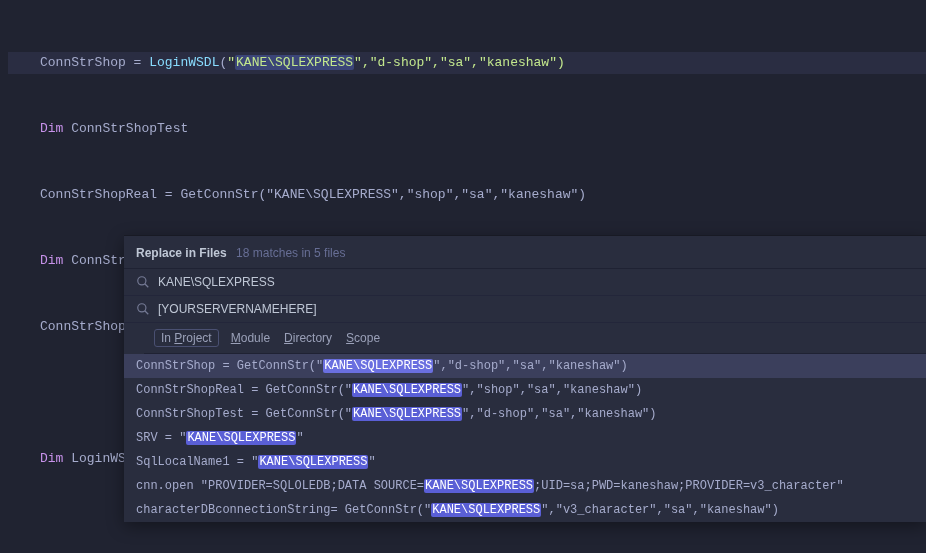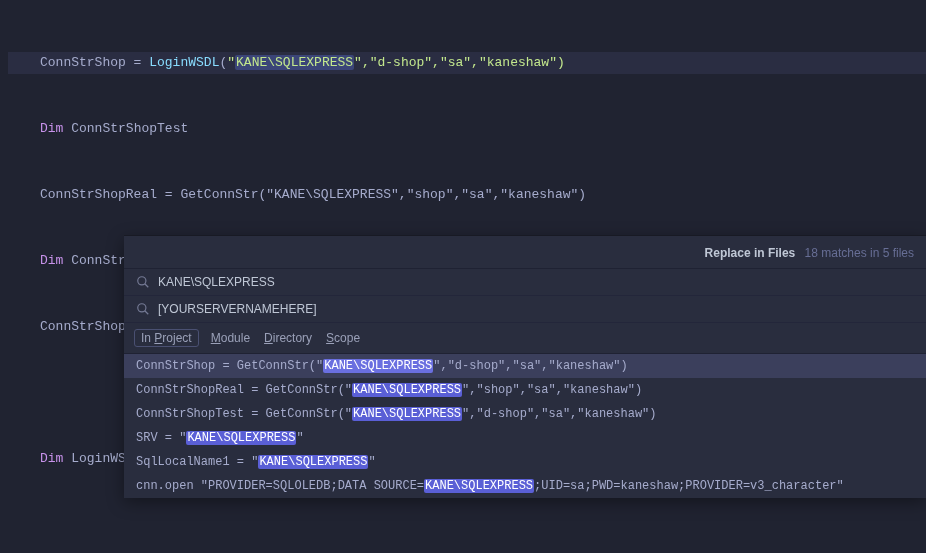--- a/index.html
+++ b/index.html
@@ -41,21 +41,20 @@
     right: 0;
     background: #292d3e;
     box-shadow: 0 -1px 0 #181a24, 0 4px 16px rgba(0,0,0,.4);
     font-family: -apple-system, "Segoe UI", sans-serif;
     font-size: 12px;
   }
   .panel-header {
     padding: 10px 12px 8px 12px;
     color: #bfc7d5;
     border-bottom: 1px solid #1f2233;
-    text-align: right;
   }
   .panel-title { font-weight: 600; display: inline; }
   .panel-sub { color: #676e95; margin-left: 6px; display: inline; }
   .search-row {
     display: flex;
     align-items: center;
     padding: 6px 12px;
     border-bottom: 1px solid #23263a;
   }
   .search-row svg { flex: 0 0 auto; margin-right: 8px; opacity: .6; }
@@ -67,20 +66,21 @@
     width: 100%;
     outline: none;
     font-family: inherit;
   }
   .scope-row {
     display: flex;
     gap: 14px;
     padding: 8px 12px;
     border-bottom: 1px solid #1f2233;
     color: #9aa0b8;
+    margin-left: 20px;
   }
   .scope-item { cursor: pointer; }
   .scope-item.active {
     border: 1px solid #4a5072;
     border-radius: 3px;
     padding: 1px 6px;
     margin: -2px -2px;
   }
   .scope-item .ul { text-decoration: underline; }
   .results {
@@ -158,14 +158,15 @@
     <span class="scope-item"><span class="ul">S</span>cope</span>
   </div>
 
   <div class="results" id="results">
       <div class="result-row selected"><span>ConnStrShop = GetConnStr("</span><span class="match">KANE\SQLEXPRESS</span><span>","d-shop","sa","kaneshaw")</span></div>
       <div class="result-row"><span>ConnStrShopReal = GetConnStr("</span><span class="match">KANE\SQLEXPRESS</span><span>","shop","sa","kaneshaw")</span></div>
       <div class="result-row"><span>ConnStrShopTest = GetConnStr("</span><span class="match">KANE\SQLEXPRESS</span><span>","d-shop","sa","kaneshaw")</span></div>
       <div class="result-row"><span>  SRV = "</span><span class="match">KANE\SQLEXPRESS</span><span>"</span></div>
       <div class="result-row"><span>  SqlLocalName1 = "</span><span class="match">KANE\SQLEXPRESS</span><span>"</span></div>
       <div class="result-row"><span>cnn.open "PROVIDER=SQLOLEDB;DATA SOURCE=</span><span class="match">KANE\SQLEXPRESS</span><span>;UID=sa;PWD=kaneshaw;PROVIDER=v3_character"</span></div>
+      <div class="result-row"><span>characterDBconnectionString= GetConnStr("</span><span class="match">KANE\SQLEXPRESS</span><span>","v3_character","sa","kaneshaw")</span></div>
     </div>
 </div>
 
 </body></html>

